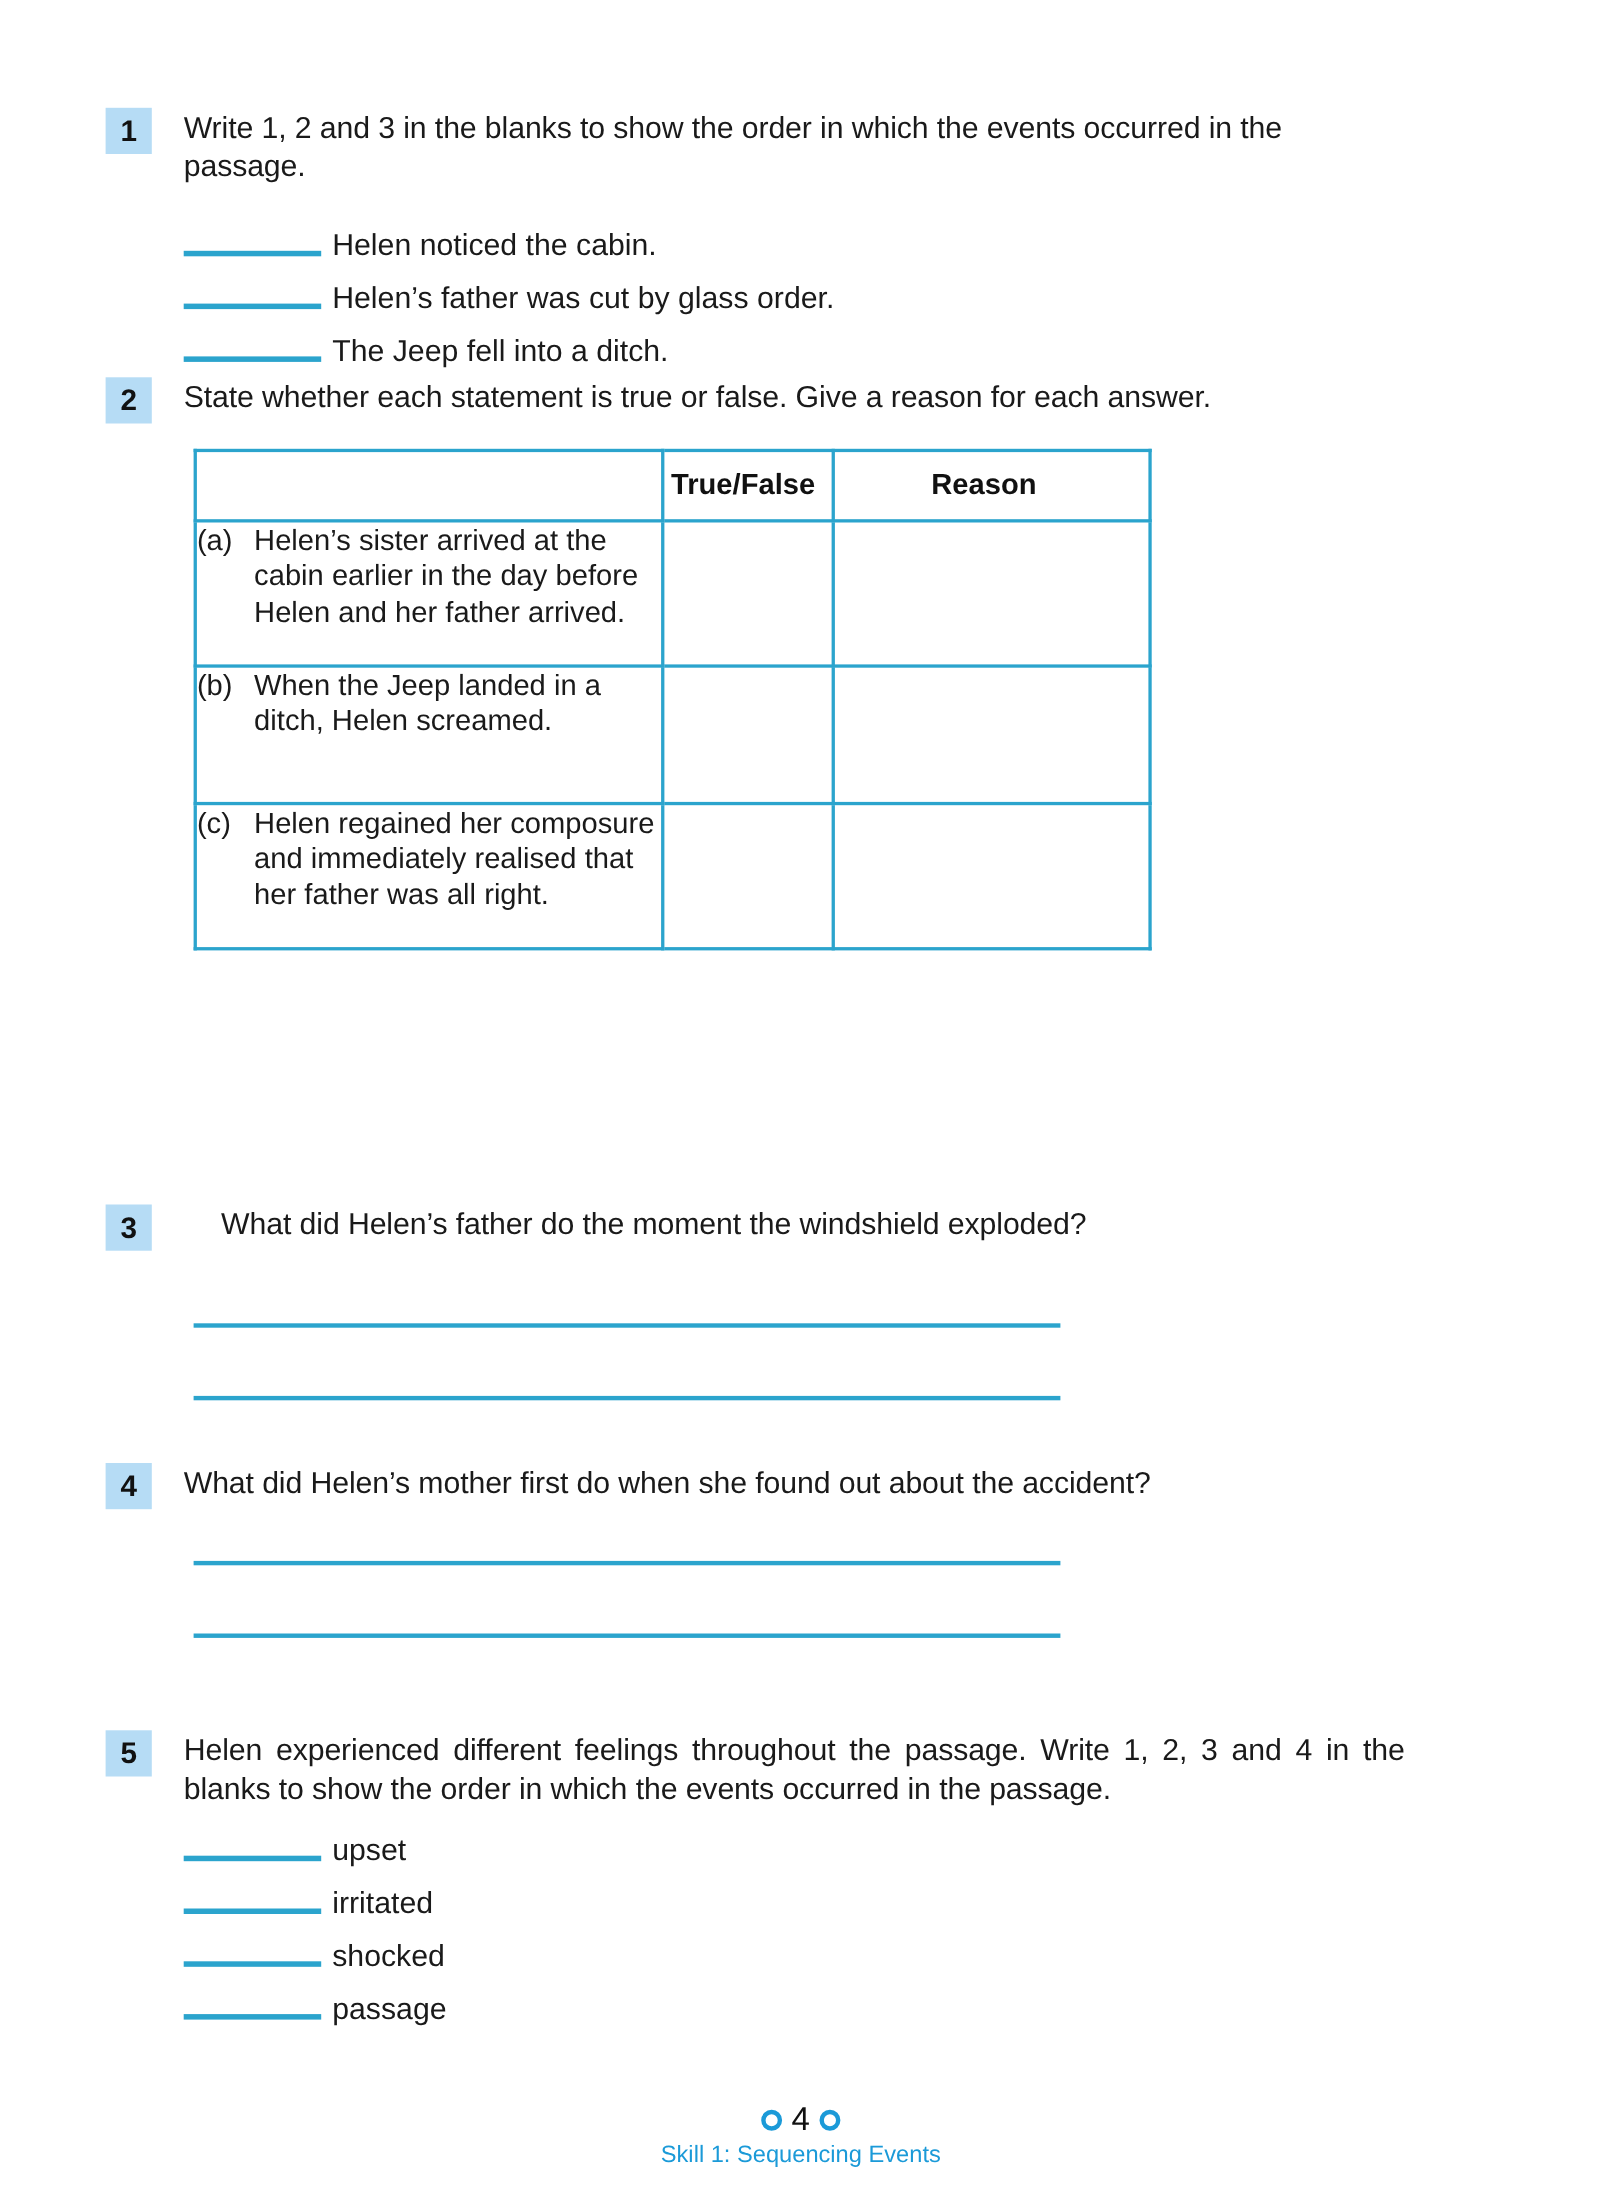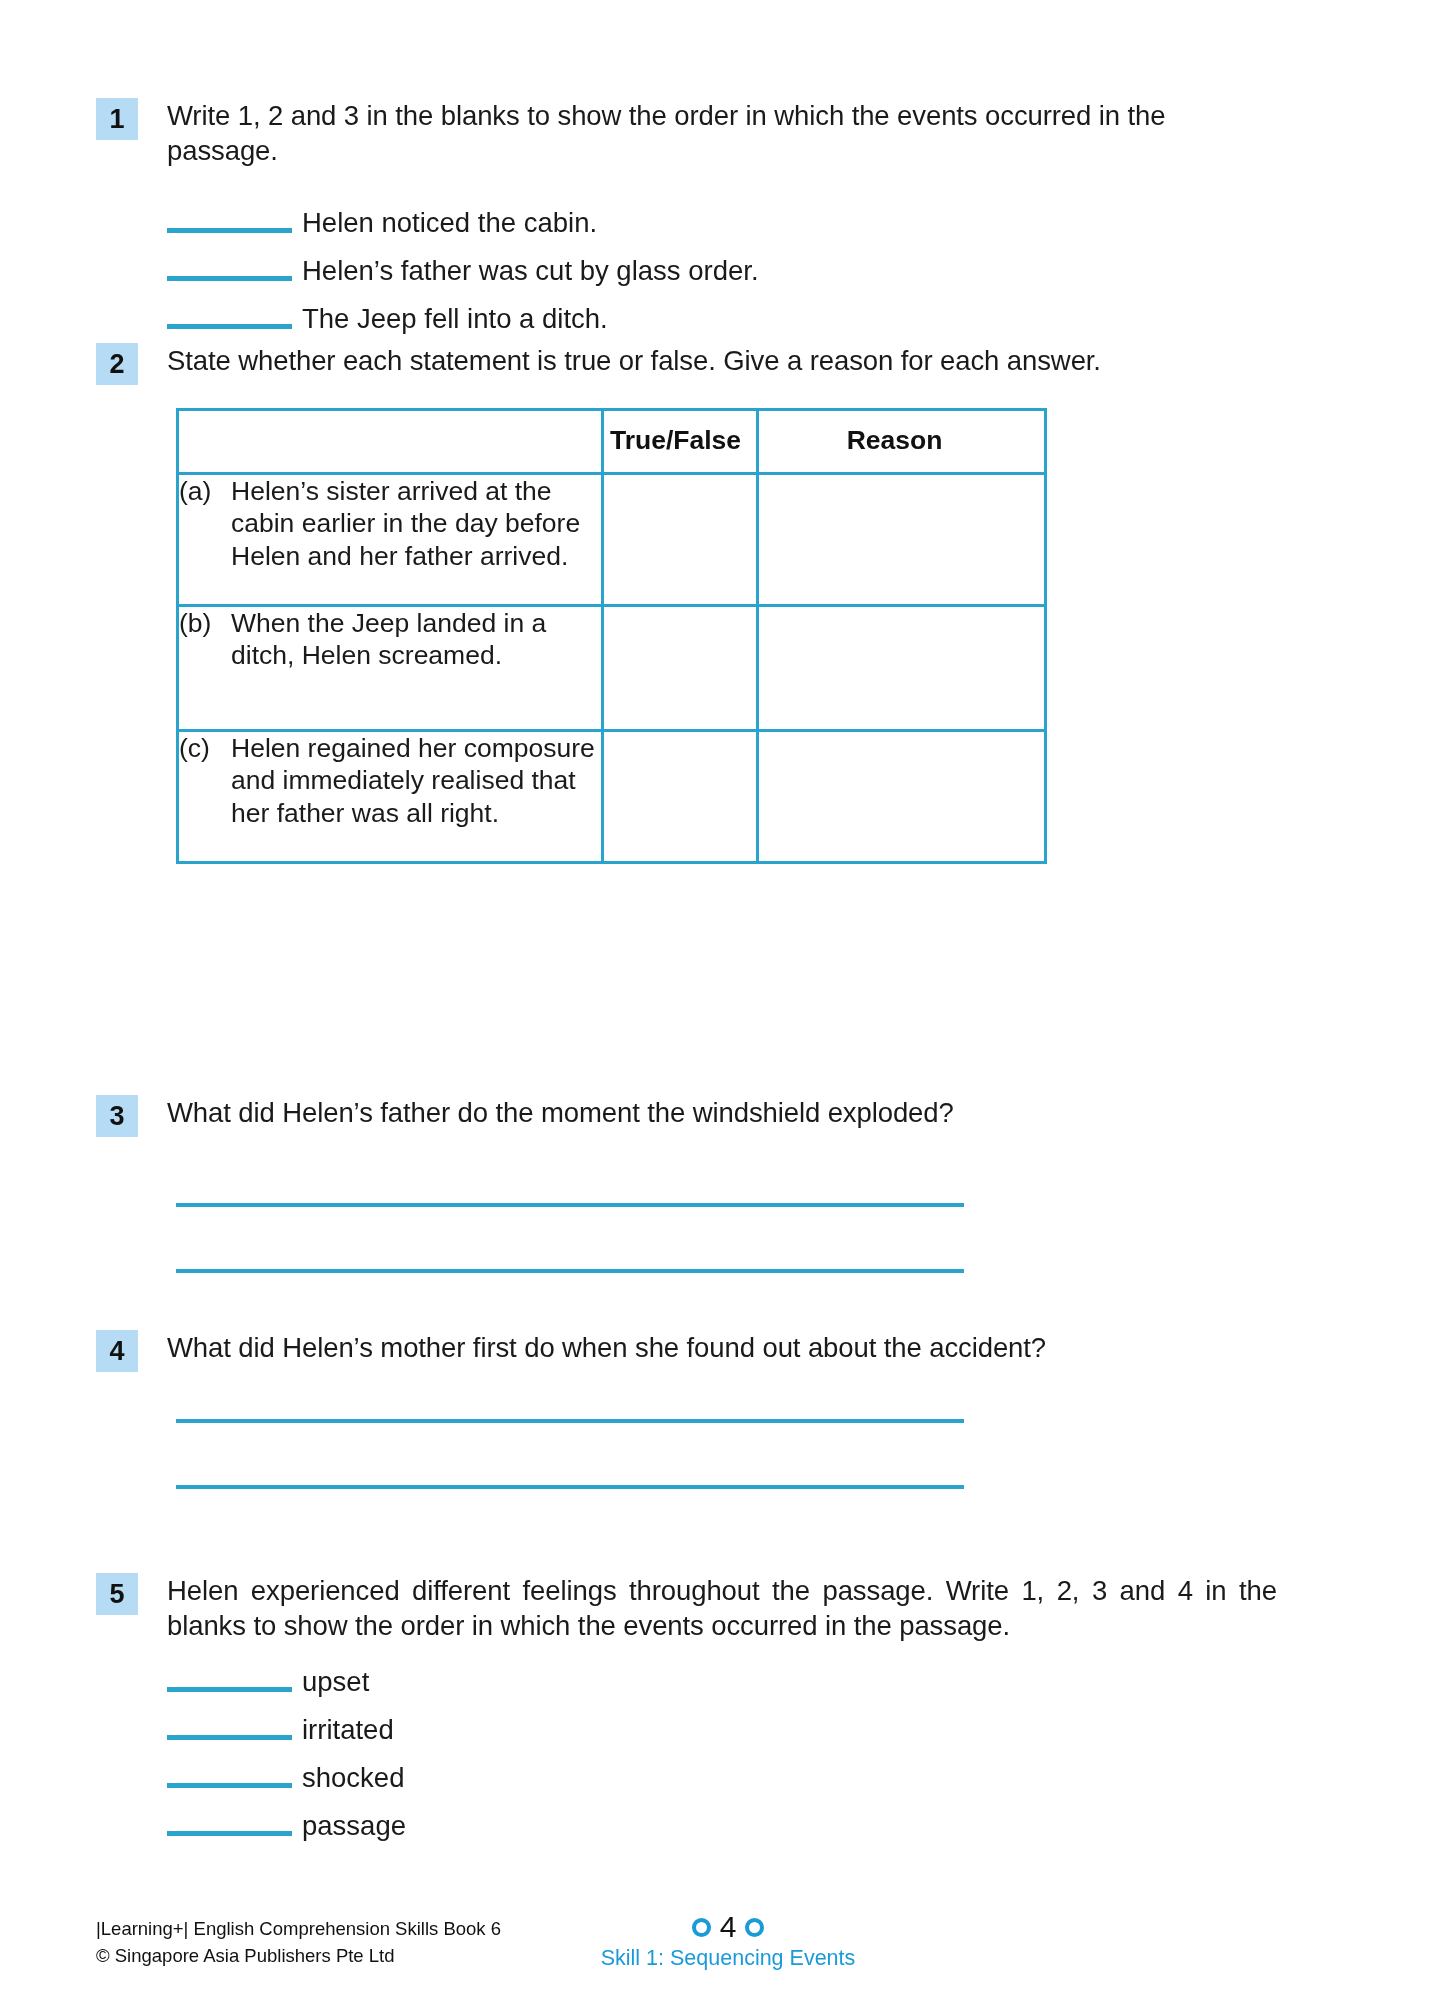--- a/index.html
+++ b/index.html
@@ -243,21 +243,21 @@
           <td></td>
           <td></td>
         </tr>
       </tbody>
     </table>
   </div>
 
   <div style="position:absolute; left:96px; top:1095px; width:1264px;">
     <div class="qrow">
       <div class="qnum">3</div>
-      <div class="qtext" style="width:1110px;">What did Helen’s father do the moment the windshield exploded?</div>
+      <div class="qtext" style="width:1110px;margin-left:34px;">What did Helen’s father do the moment the windshield exploded?</div>
     </div>
     <div class="rule" style="margin-top:66px; width:788px;"></div>
     <div class="rule" style="margin-top:62px; width:788px;"></div>
   </div>
 
   <div style="position:absolute; left:96px; top:1330px; width:1264px;">
     <div class="qrow">
       <div class="qnum">4</div>
       <div class="qtext" style="width:1110px;">What did Helen’s mother first do when she found out about the accident?</div>
     </div>
@@ -285,24 +285,20 @@
         <div class="blank-label">shocked</div>
       </div>
       <div class="blank-row">
         <div class="blank-line"></div>
         <div class="blank-label">passage</div>
       </div>
     </div>
   </div>
 
   <div class="footer">
-    <div class="footer-left">
-      <div>|Learning+| English Comprehension Skills Book 6</div>
-      <div>© Singapore Asia Publishers Pte Ltd</div>
-    </div>
     <div class="footer-center">
       <div class="pagenum">
         <span class="ring"></span>
         <span class="pagenum-val">4</span>
         <span class="ring"></span>
       </div>
       <div class="skill">Skill 1: Sequencing Events</div>
     </div>
   </div>
 

